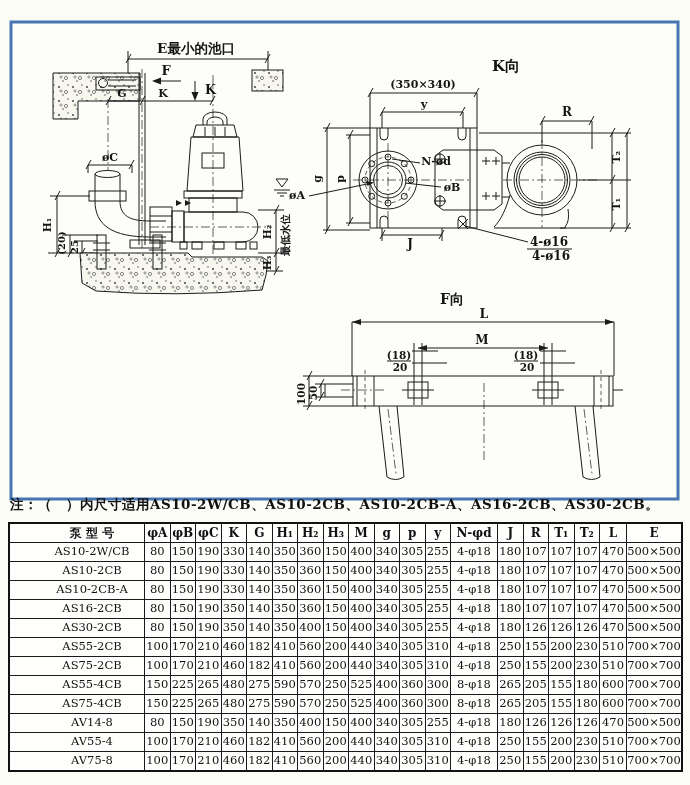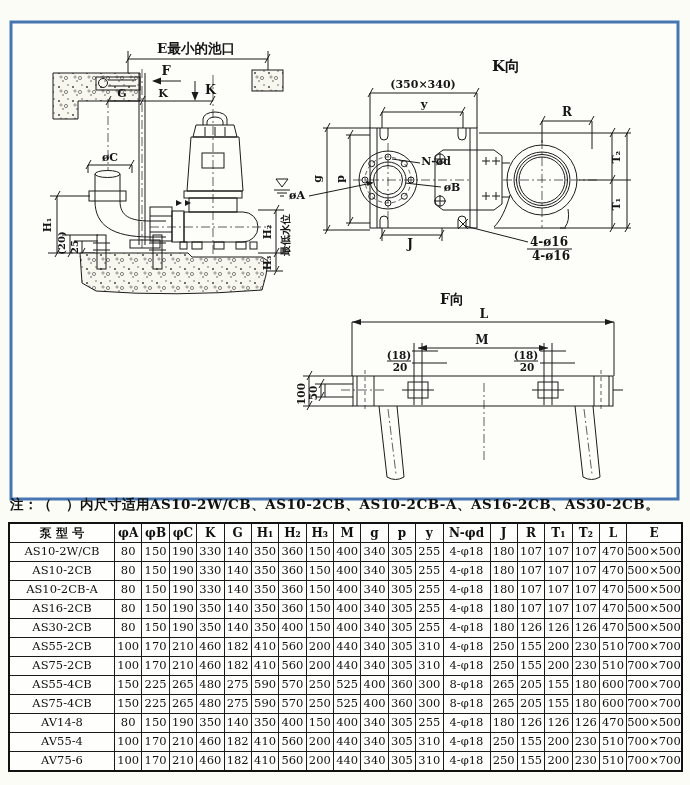--- a/index.html
+++ b/index.html
@@ -19,21 +19,21 @@
     position:absolute;left:8px;top:522px;width:675px;
     border-collapse:collapse;table-layout:fixed;
     border:2px solid #111;background:#fefefc;
     font-size:11.5px;
   }
   table.dim th,table.dim td{
     border:1px solid #1a1a1a;text-align:center;padding:0;
     height:18px;line-height:1;overflow:hidden;white-space:nowrap;
   }
   table.dim th{font-weight:bold;font-size:12px;}
-  table.dim .c0{width:104px;}
+  table.dim .c0{width:104px;padding-left:30px;}
   table.dim .c13{width:46px;}
   table.dim .c18{width:26px;}
   table.dim .c19{width:54px;}
 </style>
 </head>
 <body>
 
 <div class="drawing-wrap">
 <svg width="690" height="492" viewBox="0 0 690 492">
   <defs>
@@ -568,21 +568,21 @@
         <td class="c12">310</td>
         <td class="c13">4-φ18</td>
         <td class="c14">250</td>
         <td class="c15">155</td>
         <td class="c16">200</td>
         <td class="c17">230</td>
         <td class="c18">510</td>
         <td class="c19">700×700</td>
       </tr>
       <tr>
-        <td class="c0">AV75-6</td>
+        <td class="c0">AV75-8</td>
         <td class="c1">100</td>
         <td class="c2">170</td>
         <td class="c3">210</td>
         <td class="c4">460</td>
         <td class="c5">182</td>
         <td class="c6">410</td>
         <td class="c7">560</td>
         <td class="c8">200</td>
         <td class="c9">440</td>
         <td class="c10">340</td>

